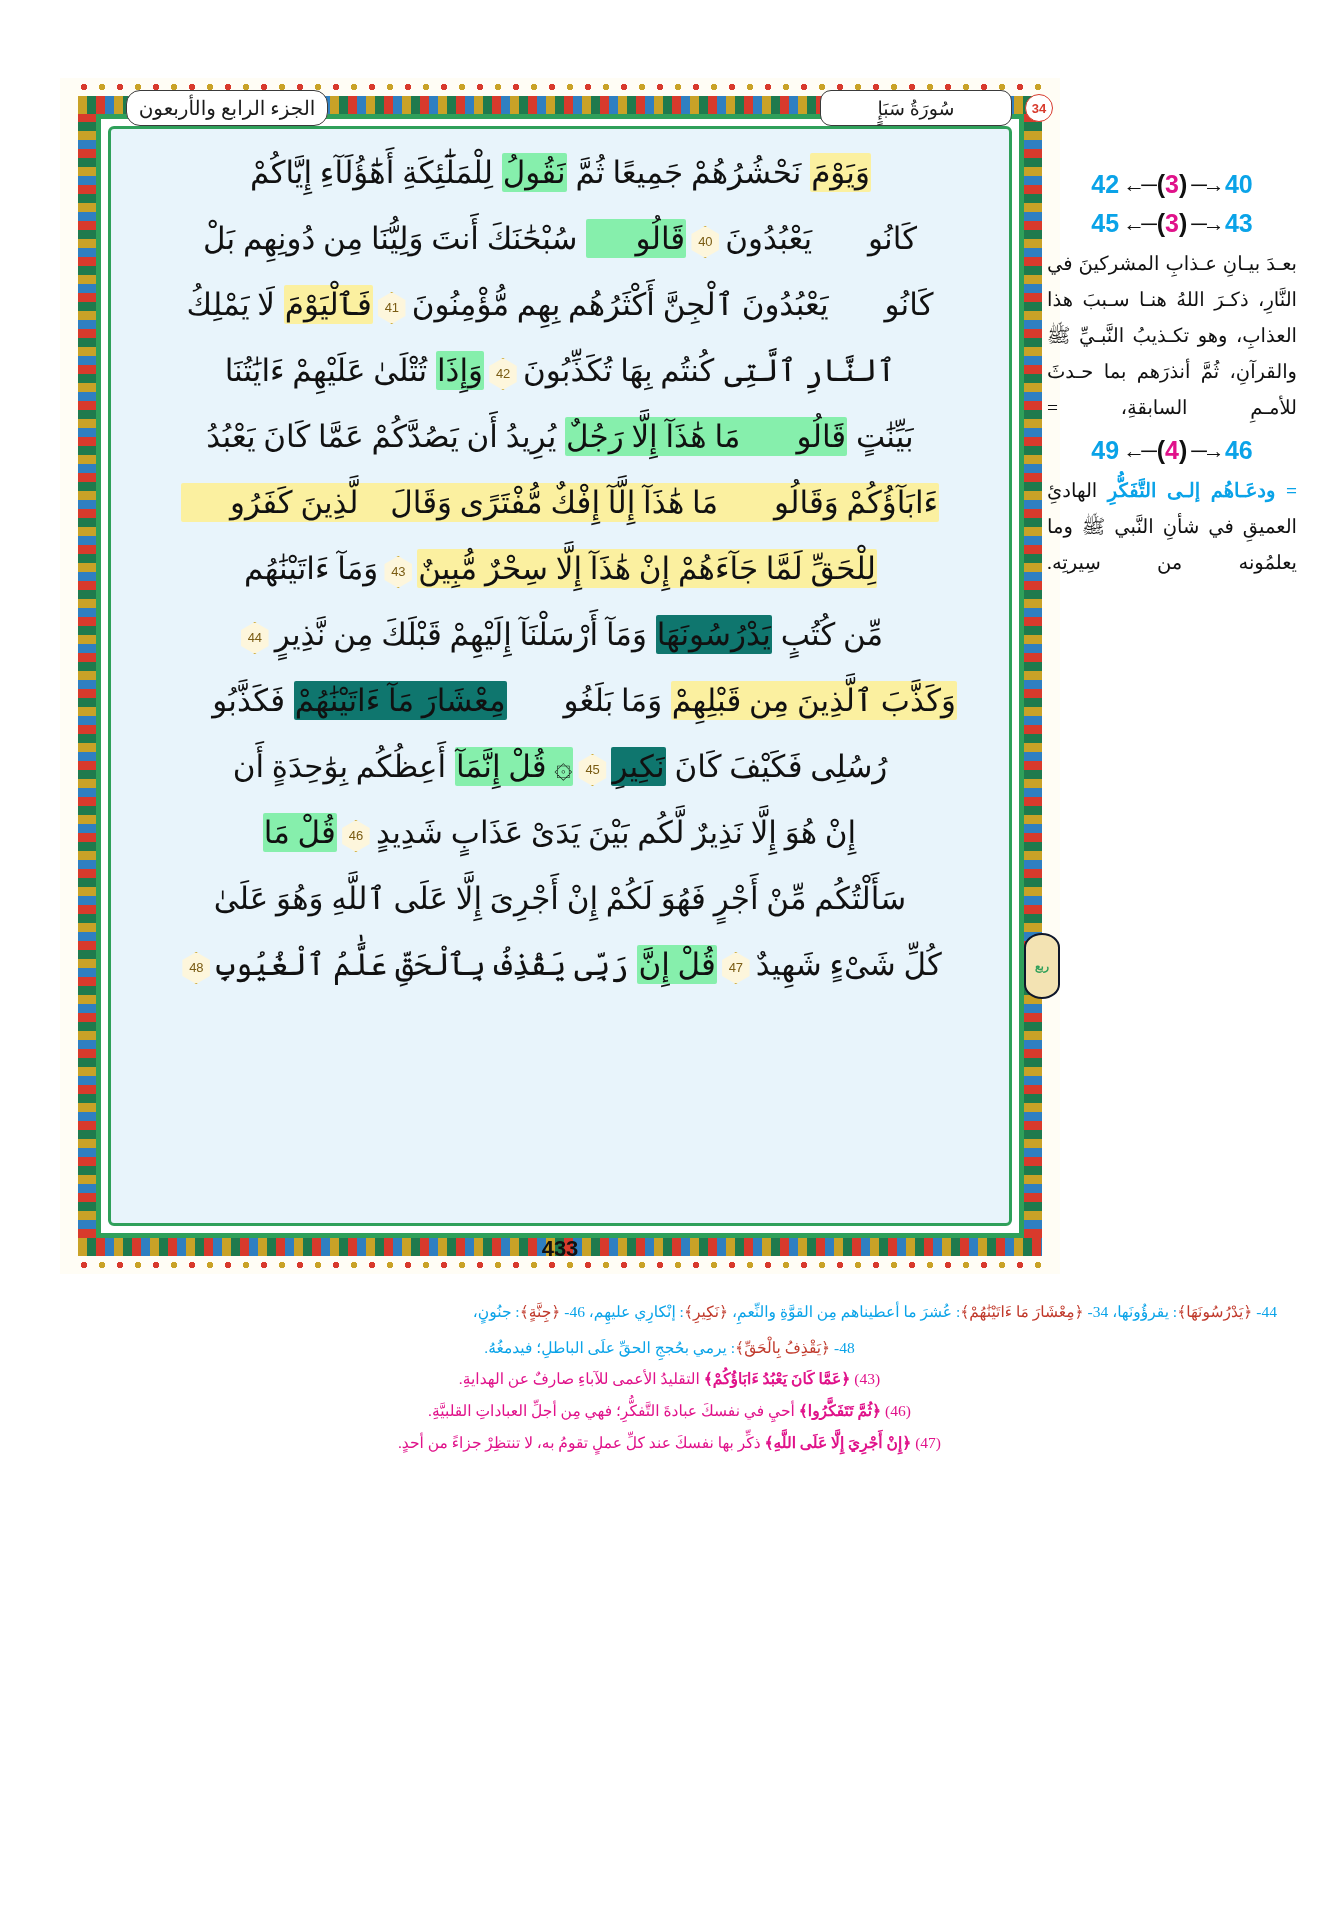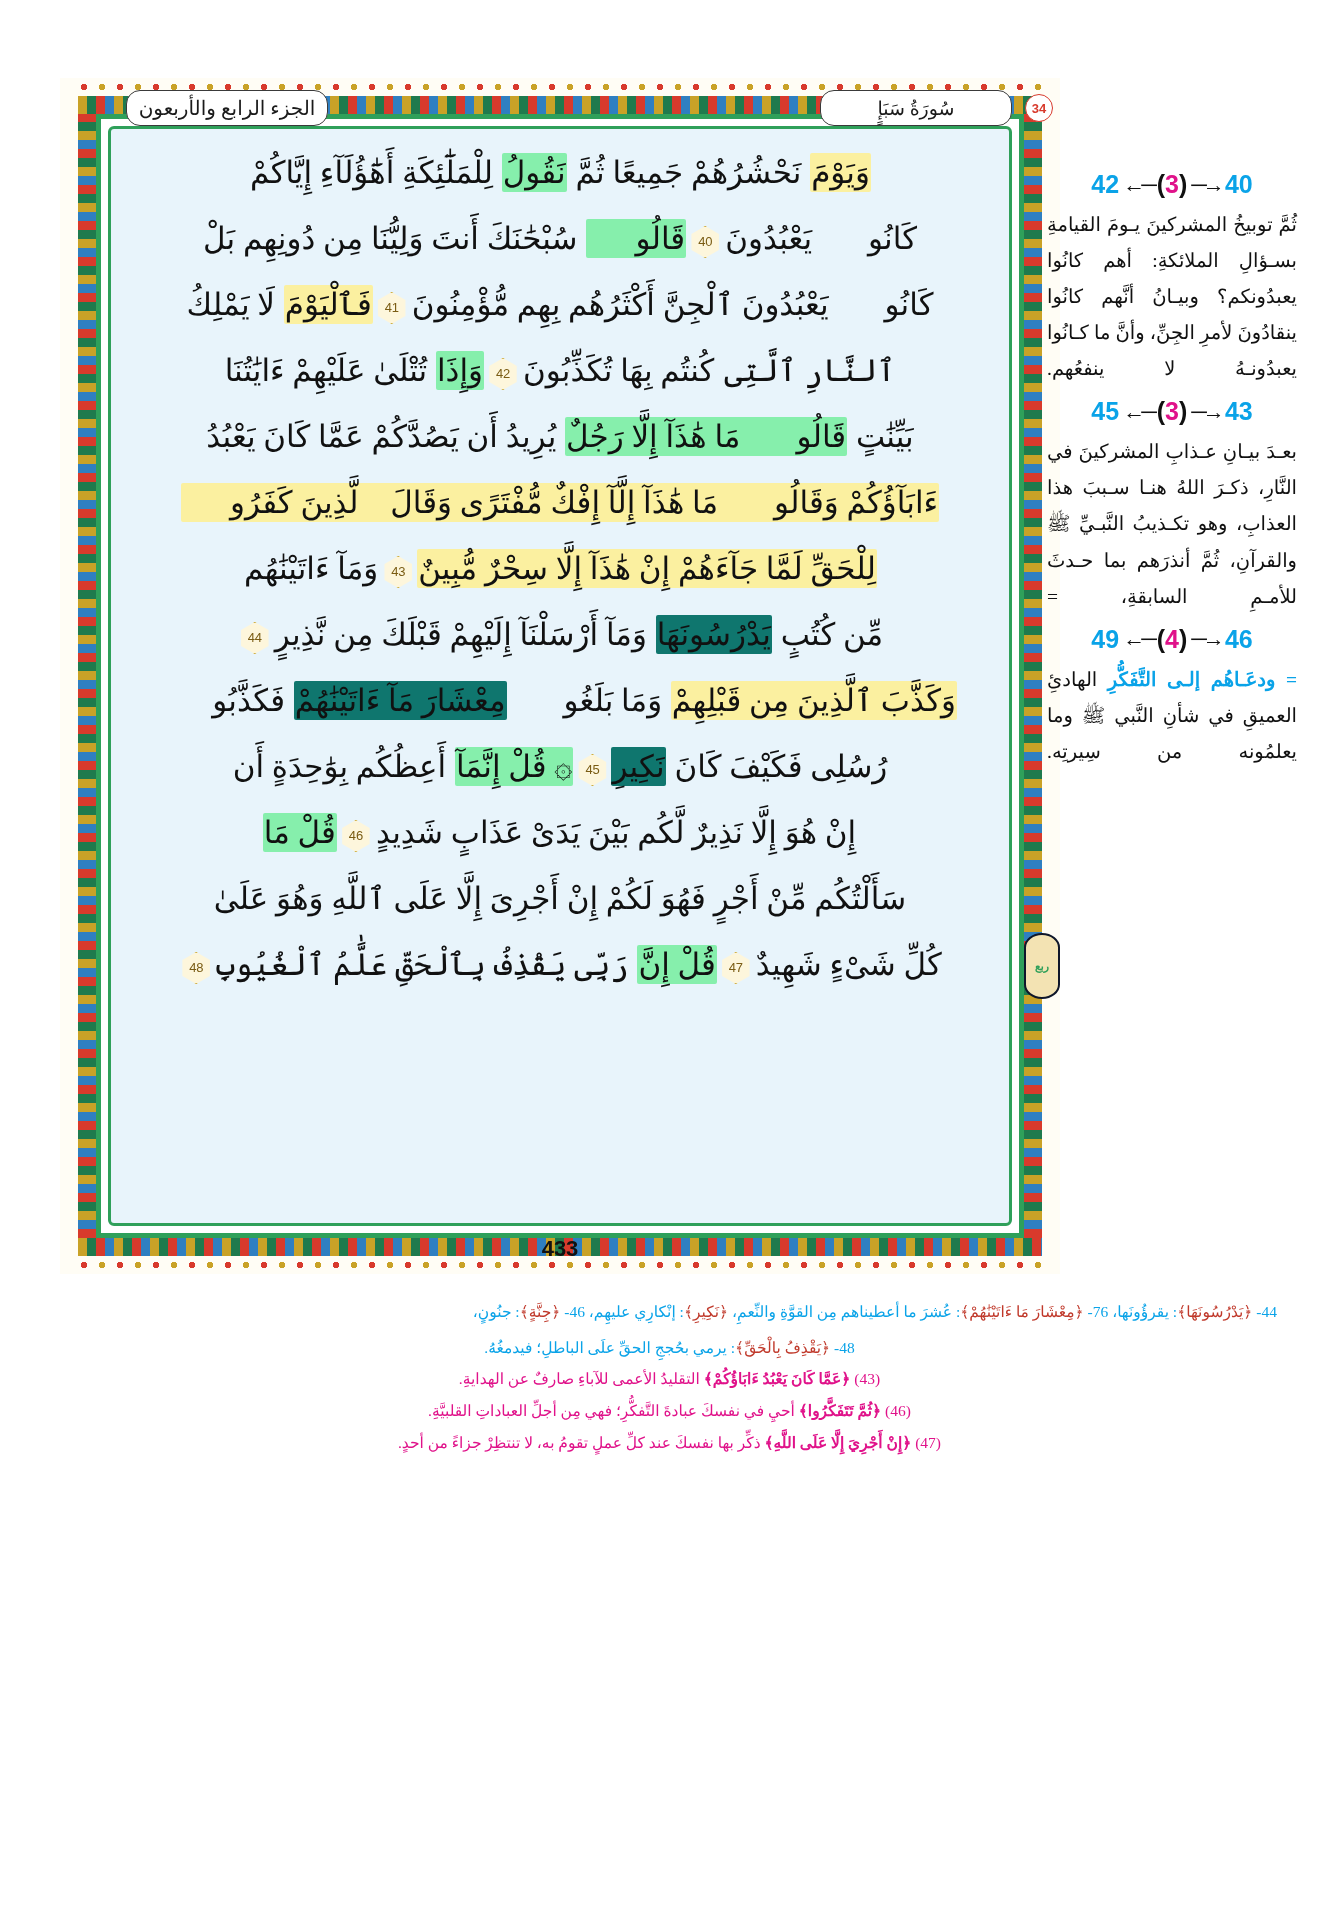--- a/index.html
+++ b/index.html
@@ -39,21 +39,21 @@
 
   
   .header-band{position:absolute;left:60px;top:88px;width:1000px;height:40px;z-index:6;}
   .hdr-cap{
     position:absolute;top:2px;height:34px;background:#ffffff;
     border:1.6px solid #3a3a3a;border-radius:14px;
     display:flex;align-items:center;justify-content:center;
     direction:rtl;
   }
   .hdr-juz{left:66px;width:200px;}
-  .hdr-surah{right:48px;width:190px;}
+  .hdr-surah{right:48px;width:190px;border-radius:11px;}
   .hdr-juz span{font-size:20px;color:#1a1a1a;font-family:"Liberation Serif",serif;letter-spacing:.3px;}
   .hdr-surah span.sname{font-size:19px;color:#1a1a1a;}
   .hdr-num{
     position:absolute;right:7px;top:6px;width:26px;height:26px;border-radius:50%;
     border:1.4px solid #d83a2c;color:#d83a2c;font-size:13px;font-weight:bold;
     display:flex;align-items:center;justify-content:center;background:#fff;
     font-family:"Liberation Sans",sans-serif;z-index:7;}
 
   
   #quran{
@@ -185,42 +185,41 @@
   <div class="pagenum">433</div>
 
   <div id="tafsir">
       <div class="range">
         <span class="num">42</span>
         <span class="arrow">←─</span>
         <span class="paren">(<b>3</b>)</span>
         <span class="arrow">─→</span>
         <span class="num">40</span>
       </div>
-      <p class="tafsir-p">ثُمَّ توبيخُ المشركينَ يـومَ القيامةِ بسـؤالِ الملائكةِ: أهم كانُوا يعبدُونكم؟ وبيـانُ أنَّهم كانُوا ينقادُونَ لأمرِ الجِنِّ، وأنَّ ما كـانُوا يعبدُونـهُ لا ينفعُهم.</p>
       <div class="range">
         <span class="num">45</span>
         <span class="arrow">←─</span>
         <span class="paren">(<b>3</b>)</span>
         <span class="arrow">─→</span>
         <span class="num">43</span>
       </div>
       <p class="tafsir-p">بعـدَ بيـانِ عـذابِ المشركينَ في النَّارِ، ذكـرَ اللهُ هنـا سـببَ هذا العذابِ، وهو تكـذيبُ النَّبـيِّ ﷺ والقرآنِ، ثُمَّ أنذرَهم بما حـدثَ للأمـمِ السابقةِ، =</p>
       <div class="range">
         <span class="num">49</span>
         <span class="arrow">←─</span>
         <span class="paren">(<b>4</b>)</span>
         <span class="arrow">─→</span>
         <span class="num">46</span>
       </div>
       <p class="tafsir-p"><span class="blue">= ودعَـاهُم إلـى</span> <span class="blue">التَّفَكُّرِ</span> الهادئِ العميقِ في شأنِ النَّبي ﷺ وما يعلمُونه من سِيرتِه.</p>
     </div>
 
   <div id="footnotes">
     <div id="fn-lang">
-        <div class="fn-lang fn-row"><span>44- </span><span class="q">﴿يَدْرُسُونَهَا﴾</span><span>: يقرؤُونَها، 76- </span><span class="q">﴿مِعْشَارَ مَا ءَاتَيْنَٰهُمْ﴾</span><span>: عُشرَ ما أعطيناهم مِن القوَّةِ والنِّعمِ، </span><span class="q">﴿نَكِيرِ﴾</span><span>: إنْكارِي عليهِم، 46- </span><span class="q">﴿جِنَّةٍ﴾</span><span>: جنُونٍ،</span></div>
+        <div class="fn-lang fn-row"><span>44- </span><span class="q">﴿يَدْرُسُونَهَا﴾</span><span>: يقرؤُونَها، 34- </span><span class="q">﴿مِعْشَارَ مَا ءَاتَيْنَٰهُمْ﴾</span><span>: عُشرَ ما أعطيناهم مِن القوَّةِ والنِّعمِ، </span><span class="q">﴿نَكِيرِ﴾</span><span>: إنْكارِي عليهِم، 46- </span><span class="q">﴿جِنَّةٍ﴾</span><span>: جنُونٍ،</span></div>
         <div class="fn-lang fn-row fn-line2"><span>48- </span><span class="q">﴿يَقْذِفُ بِالْحَقِّ﴾</span><span>: يرمي بحُججِ الحقِّ علَى الباطلِ؛ فيدمغُهُ.</span></div>
       </div>
     <div id="fn-tad">
         <div class="fn-tadabbur fn-row fn-line2"><span>(43) </span><span class="q">﴿عَمَّا كَانَ يَعْبُدُ ءَابَاؤُكُمْ﴾</span><span> التقليدُ الأعمى للآباءِ صارفٌ عن الهدايةِ.</span></div>
         <div class="fn-tadabbur fn-row fn-line2"><span>(46) </span><span class="q">﴿ثُمَّ تَتَفَكَّرُوا﴾</span><span> أحيِ في نفسكَ عبادةَ التَّفكُّرِ؛ فهي مِن أجلِّ العباداتِ القلبيَّةِ.</span></div>
         <div class="fn-tadabbur fn-row fn-line2"><span>(47) </span><span class="q">﴿إِنْ أَجْرِيَ إِلَّا عَلَى اللَّهِ﴾</span><span> ذكِّر بها نفسكَ عند كلِّ عملٍ تقومُ به، لا تنتظِرْ جزاءً من أحدٍ.</span></div>
       </div>
   </div>
 
 </div>

